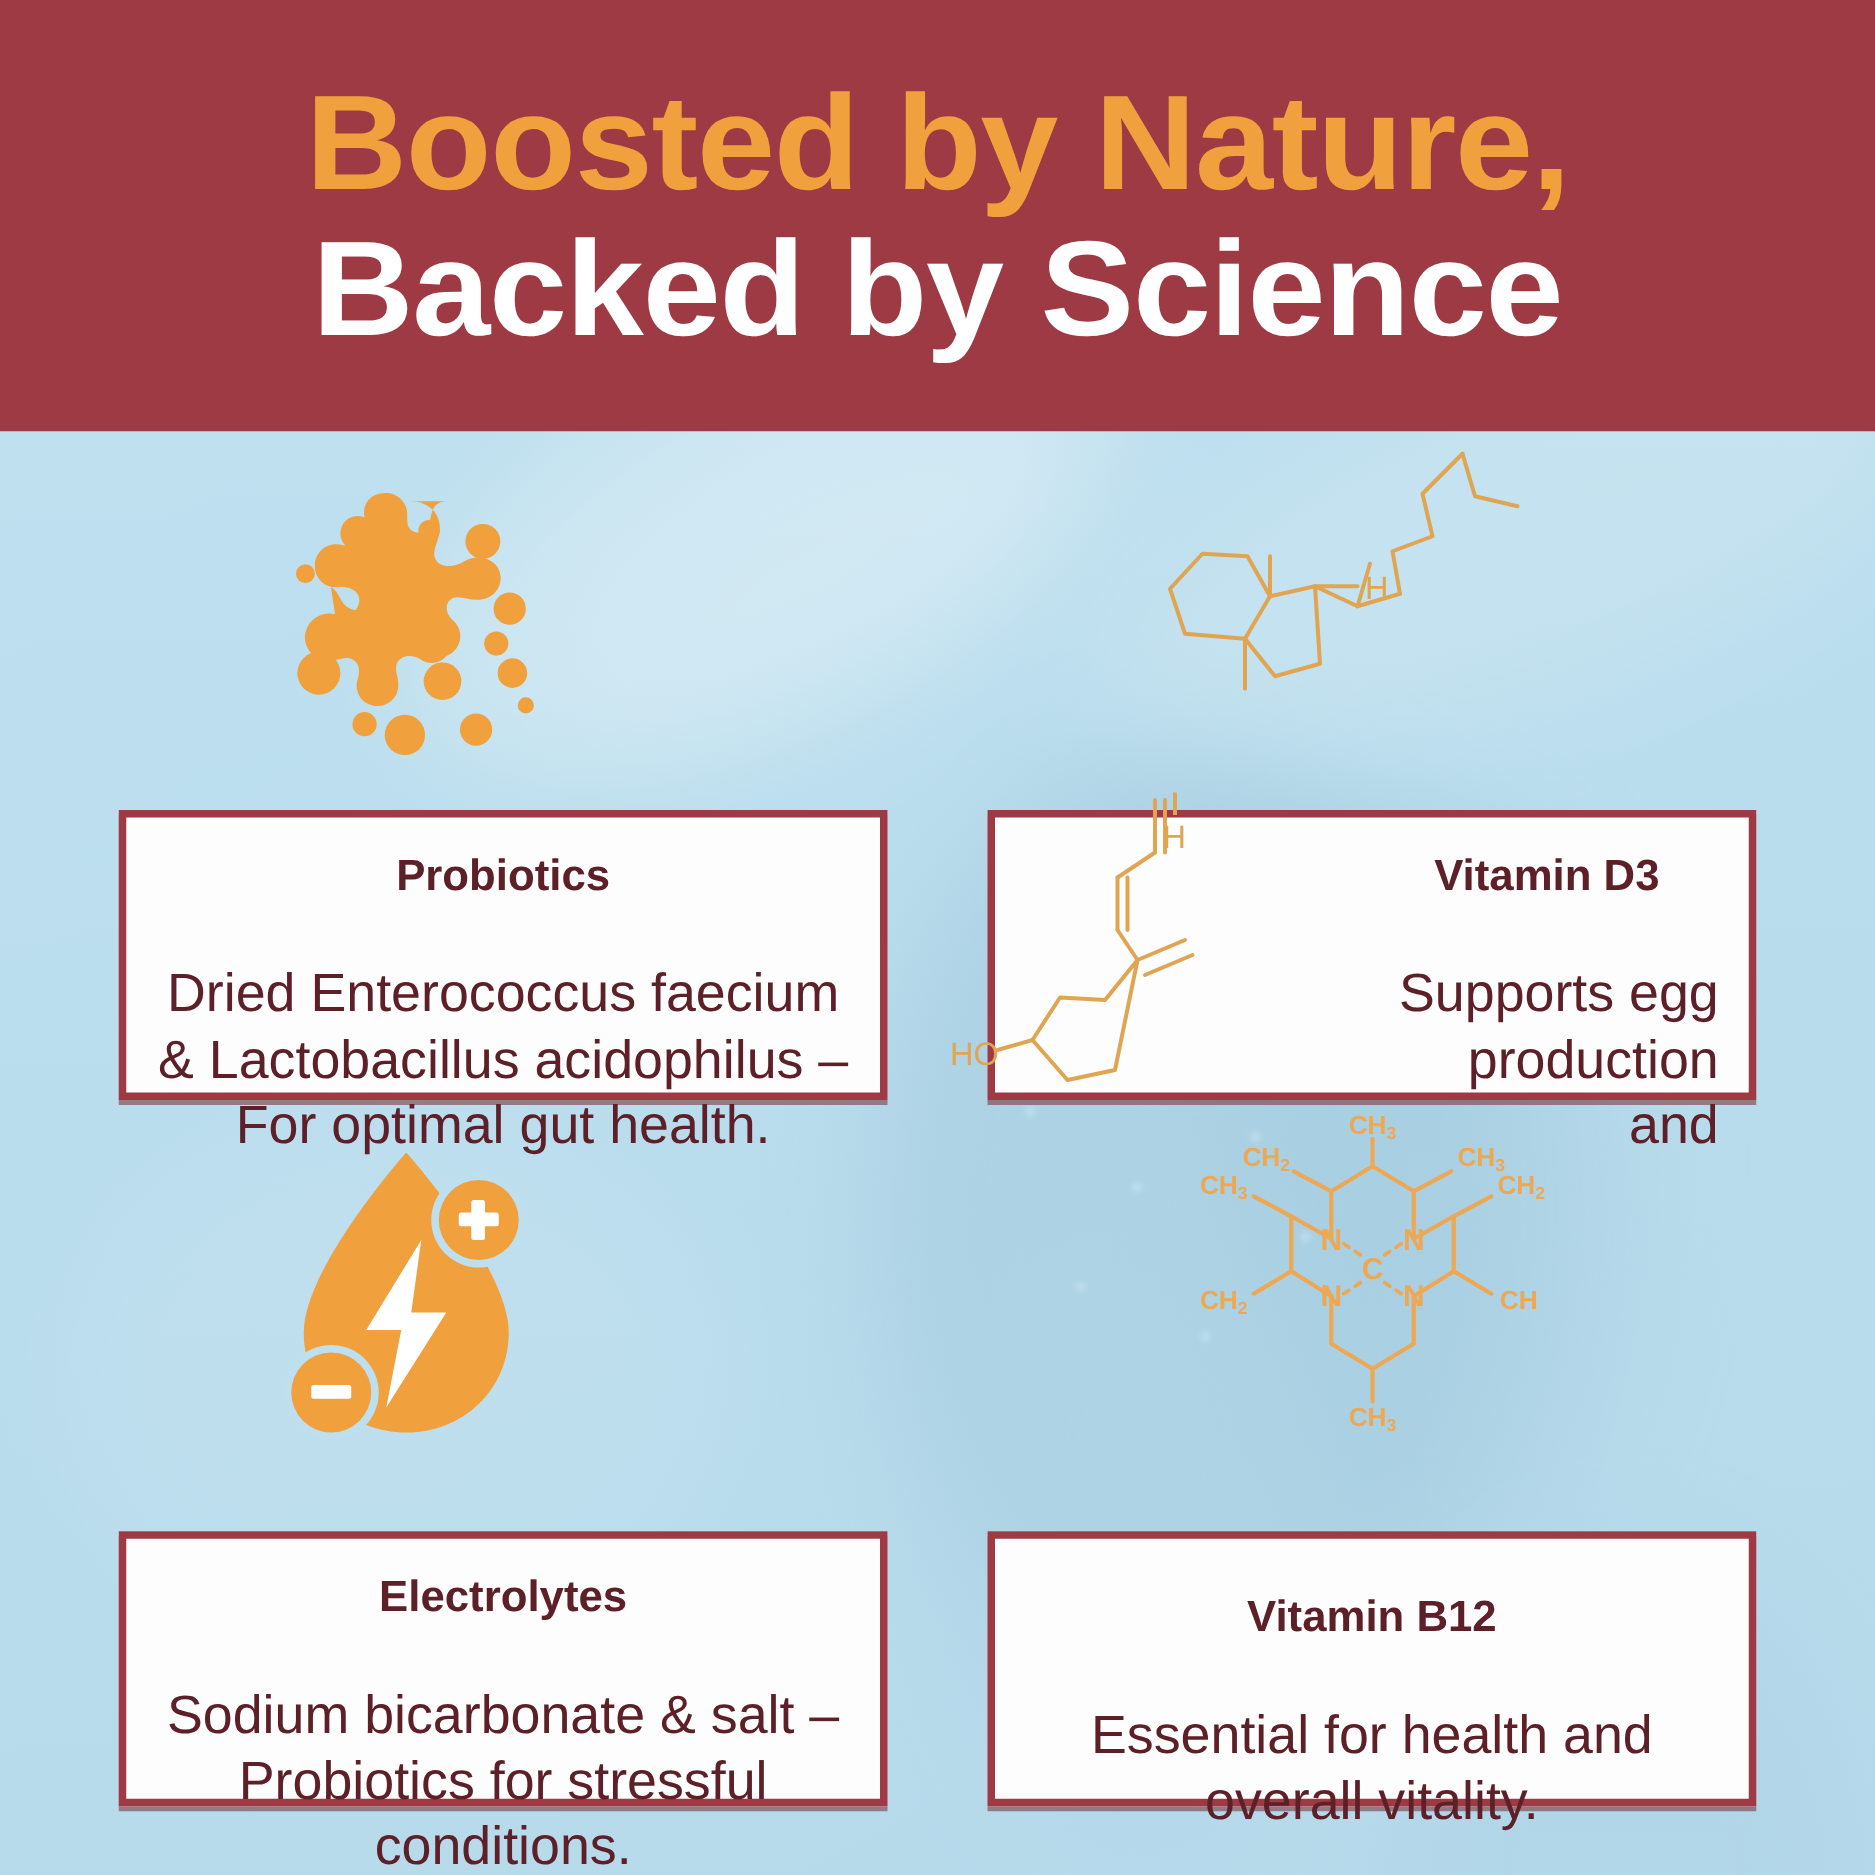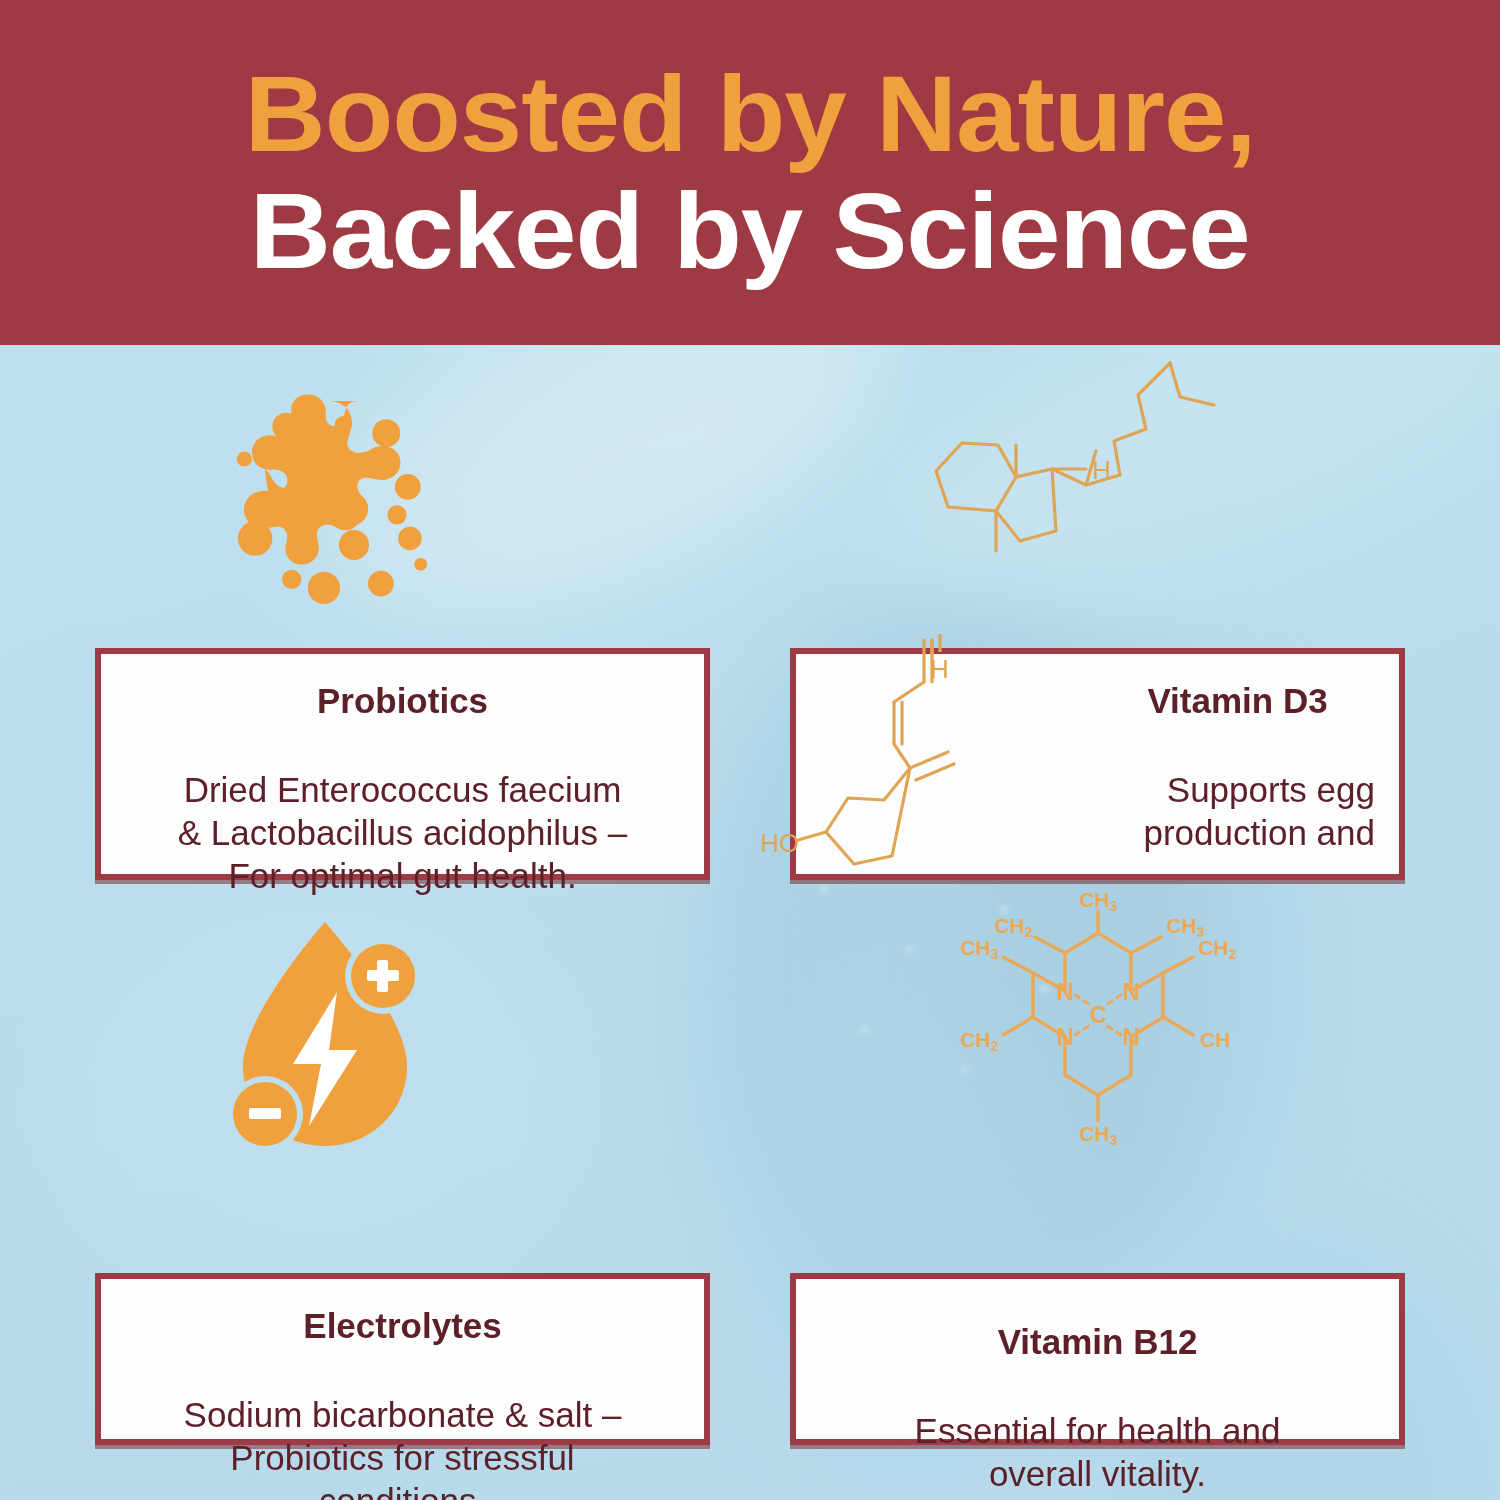--- a/index.html
+++ b/index.html
@@ -81,29 +81,29 @@
 
   .card{
     position:absolute; left:0; bottom:0; width:615px;
     background:#fdfdfd;
     border:6px solid #9e3a44;
     box-shadow:0 4px 0 0 rgba(120,42,48,.55);
     padding:26px 24px 28px 24px;
     z-index:3;
   }
   .card.h1{ height:232px; }
-  .card.h2{ height:172px; }
+  .card.h2{ height:220px; }
 
   .card-inner{ position:relative; z-index:2; }
   .card-title{
     font-size:35px; font-weight:bold; color:#5d2028;
     line-height:1.18; margin-bottom:2px;text-align:center;
   }
   .card-desc{
-    font-size:35px; color:#5d2028; line-height:1.22;margin-top:48px;
+    font-size:43px; color:#5d2028; line-height:1.22;margin-top:48px;
   }
   .txt-center{ text-align:center; }
   .txt-right{ text-align:right; padding-left:280px; }
 
   
   .card-mol{
     position:absolute; pointer-events:none; z-index:1;
   }
 
   

